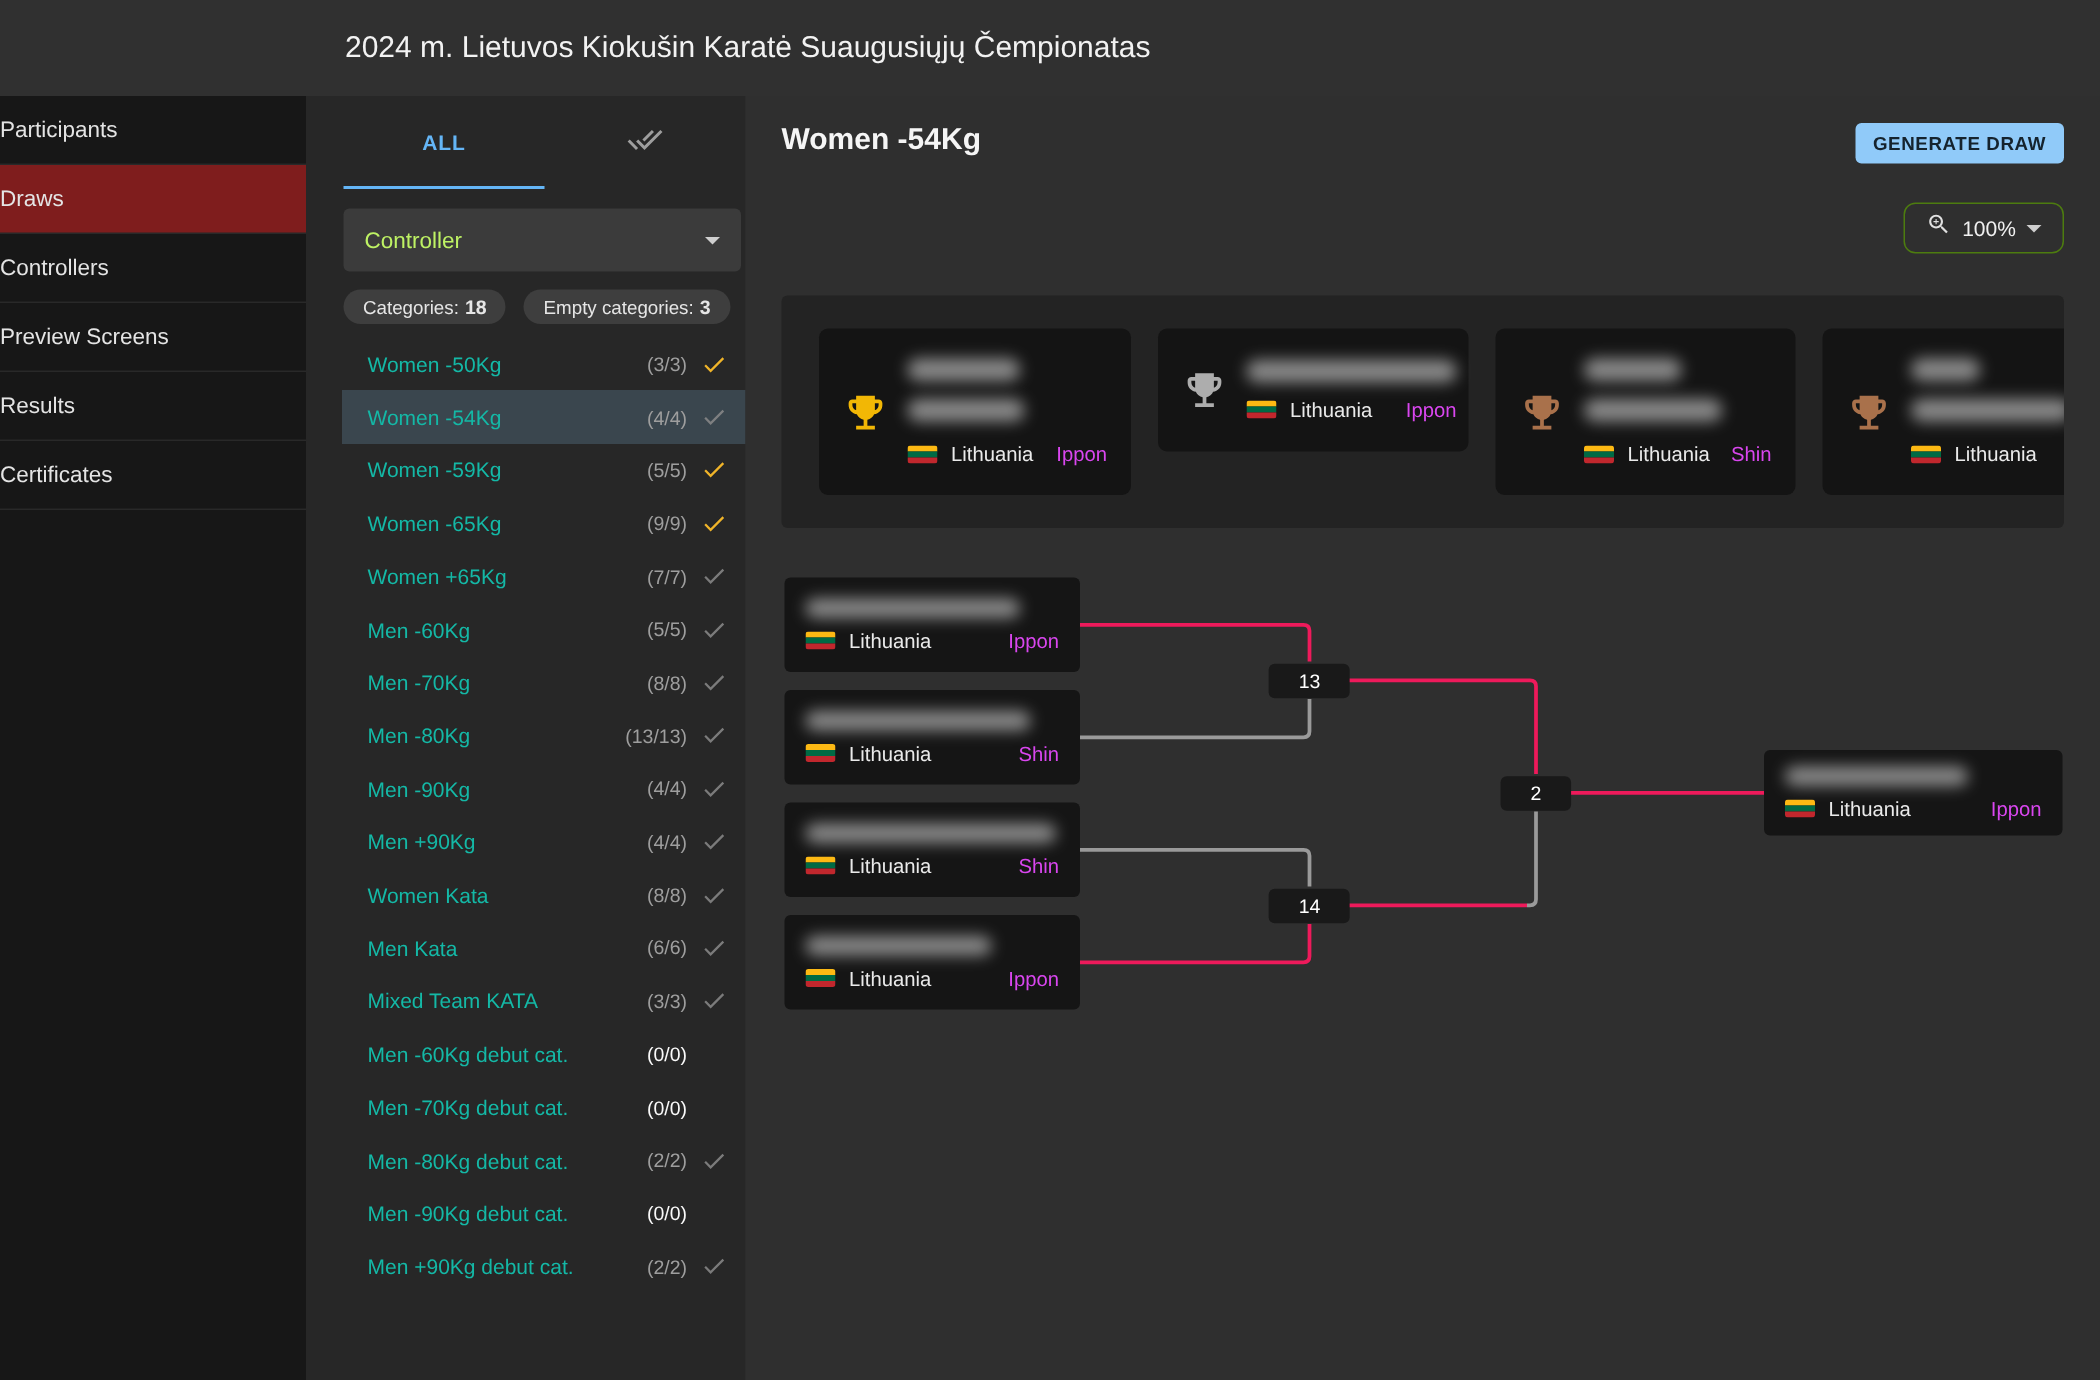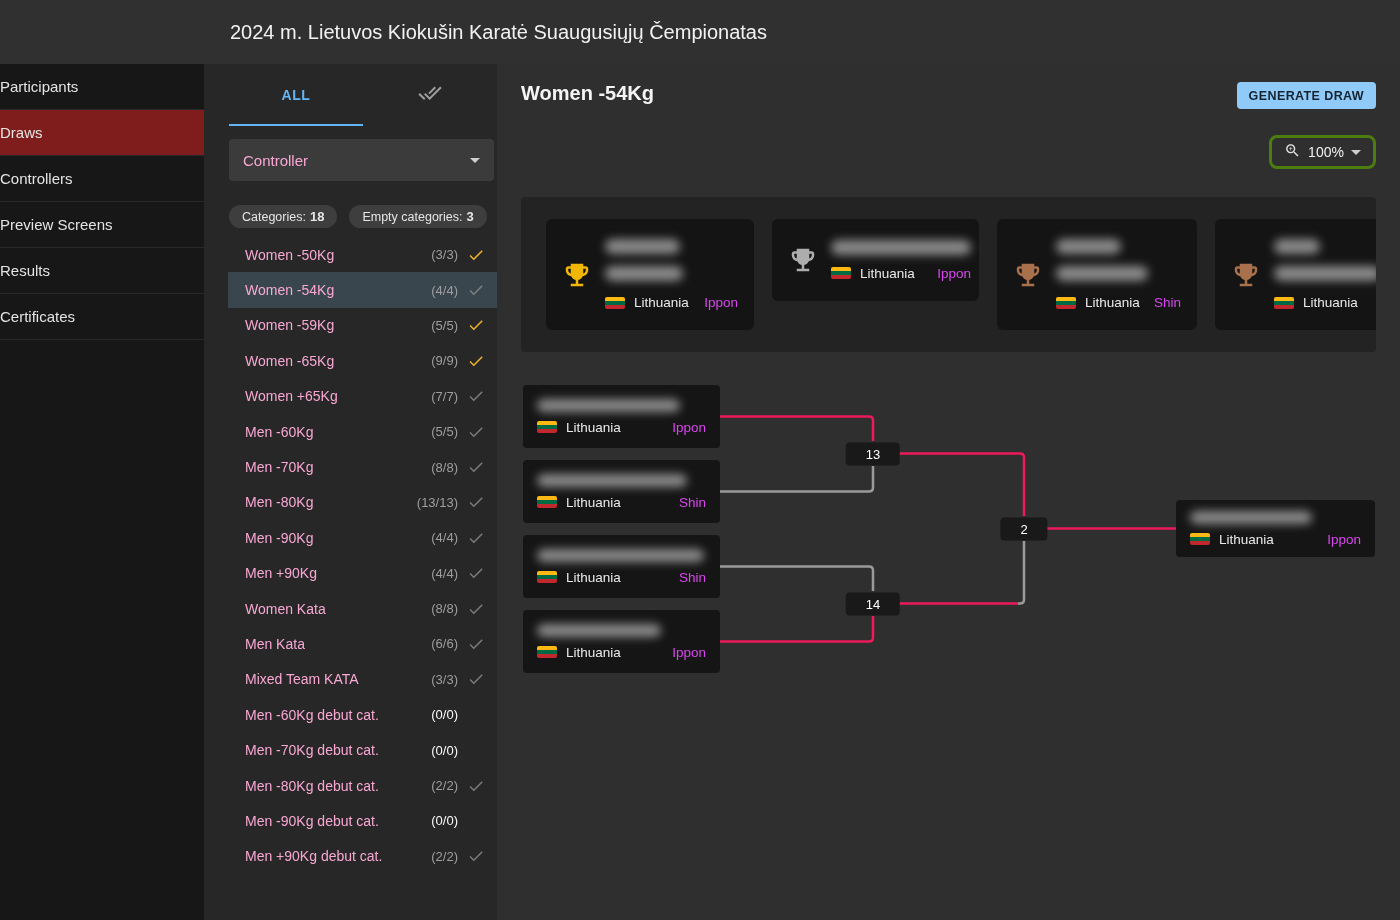--- a/index.html
+++ b/index.html
@@ -29,46 +29,46 @@
   .nav-item.active { background:#7f1d1d; }
   
   .panel { position:absolute; left:204px; top:64px; width:293px; height:856px; background:#272727; }
   .tabs { display:flex; margin-left:25px; width:268px; height:62px; }
   .tab { width:134px; display:flex; align-items:center; justify-content:center; position:relative; cursor:pointer; }
   .tab-all-label { color:#64b5f6; font-size:14px; font-weight:bold; letter-spacing:.6px; }
   .tab.active::after { content:""; position:absolute; left:0; right:0; bottom:0; height:2px; background:#64b5f6; }
   .tab-done-icon svg { width:24px; height:24px; fill:#9e9e9e; }
   .controller-select { margin:13px 3px 0 25px; height:42px; background:#3b3b3b; border-radius:4px;
     display:flex; align-items:center; padding:0 14px; cursor:pointer; }
-  .controller-label { color:#f9a8d4; font-size:15px; flex:1; }
+  .controller-label { color:#bef264; font-size:15px; flex:1; }
   .caret { width:0; height:0; border-left:5px solid transparent; border-right:5px solid transparent;
     border-top:5px solid #cfcfcf; }
-  .badges { display:flex; gap:12px; margin:24px 0 0 25px; }
+  .badges { display:flex; gap:12px; margin:12px 0 0 25px; }
   .badge { background:#3e3e3e; border-radius:12px; height:23px; display:flex; align-items:center;
     padding:0 13px; font-size:12.5px; color:#e6e6e6; white-space:nowrap; }
   .badge b { margin-left:4px; font-size:13px; }
   .cat-list { margin-top:9px; }
   .cat-row { height:35.4px; display:flex; align-items:center; margin-left:24px; padding:0 12px 0 17px;
     cursor:pointer; }
   .cat-row.selected { background:#3a464e; }
-  .cat-name { flex:1; font-size:14px; color:#f9a8d4; }
+  .cat-name { flex:1; font-size:14px; color:#14b8a6; }
   .cat-count { font-size:13px; color:#9e9e9e; margin-right:9px; }
   .cat-check { width:18px; height:18px; }
   .cat-check svg { width:18px; height:18px; display:block; }
   .check-gold .cat-check svg { fill:#f0b429; }
   .check-grey .cat-check svg { fill:#8a8a8a; opacity:.85; }
   .check-none .cat-check { visibility:hidden; }
   .check-none .cat-count { color:#fafafa; }
   
   .main { position:absolute; left:497px; top:64px; width:903px; height:856px; background:#2f2f2f; }
   .cat-title { position:absolute; left:24px; top:18px; font-size:20px; font-weight:bold; color:#f5f5f5; }
   .generate-btn { position:absolute; right:24px; top:18px; height:27px; background:#90caf9; color:#15232e;
     border:none; border-radius:4px; font-family:inherit; font-size:12.5px; font-weight:bold;
     letter-spacing:.4px; padding:0 12px; cursor:pointer; }
-  .zoom-ctl { position:absolute; right:24px; top:71px; width:107px; height:34px; border:3px solid #4d7c0f;
+  .zoom-ctl { position:absolute; right:24px; top:71px; width:107px; height:34px; border:1px solid #4d7c0f;
     border-radius:8px; display:flex; align-items:center; justify-content:center; gap:7px; cursor:pointer; }
   .zoom-ctl svg { width:17px; height:17px; fill:#e0e0e0; }
   .zoom-val { font-size:14px; color:#f0f0f0; }
   
   .podium { position:absolute; left:24px; top:133px; width:855px; height:155px; background:#232323;
     border-radius:4px; overflow:hidden; display:flex; gap:18px; padding:22px 0 0 25px; }
   .pcard { background:#141414; border-radius:6px; flex-shrink:0; display:flex; align-items:center;
     gap:13px; padding:0 16px; }
   .pcard.two-line { height:111px; }
   .pcard.one-line { height:82px; }

